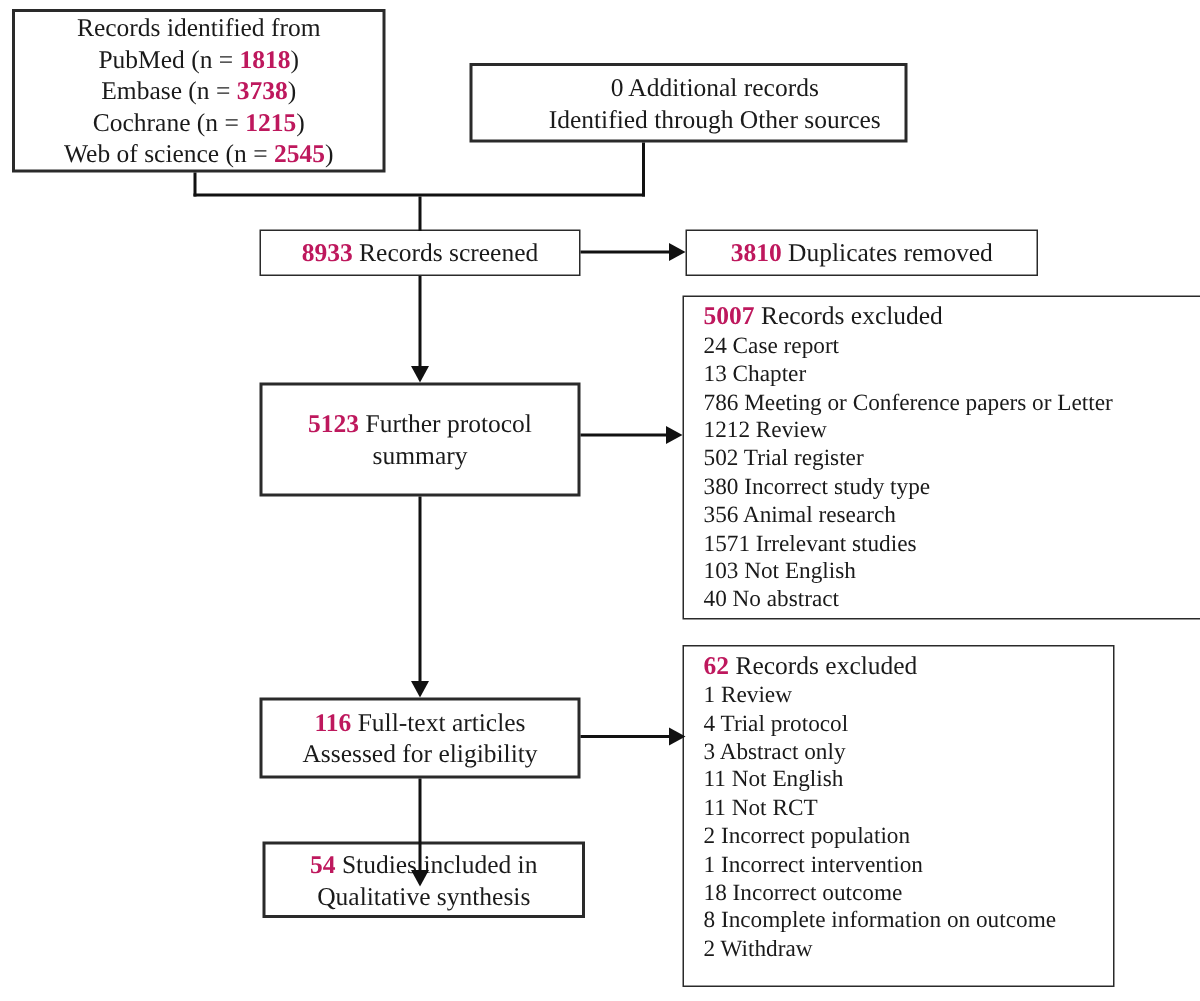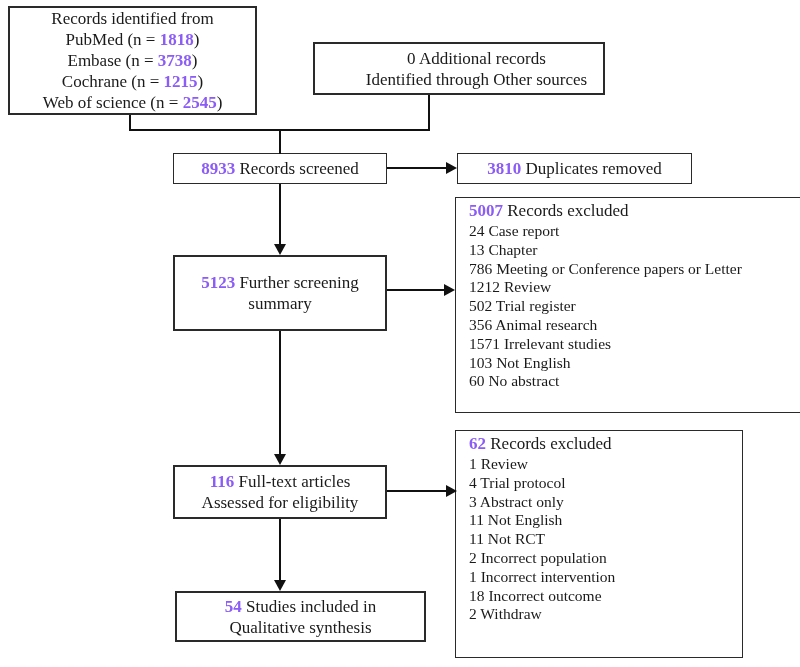--- a/index.html
+++ b/index.html
@@ -20,35 +20,35 @@
   }
   .center {
     display: flex;
     flex-direction: column;
     justify-content: center;
     align-items: center;
     text-align: center;
     font-size: 17px;
     line-height: 21px;
   }
-  .num { color: #8b5cf6; font-weight: bold; }
+  .num { color: #be185d; font-weight: bold; }
   .list { text-align: left; padding: 2px 6px 0 13px; border-width: 1.5px; }
   .list .hdr { font-size: 17px; line-height: 22px; }
   .list .item { font-size: 15.5px; line-height: 18.8px; }
 
   
   .b-identified { left: 8px;   top: 6px;   width: 249px; height: 109px; }
   .b-additional { left: 313px; top: 42px;  width: 292px; height: 53px; padding-left: 35px; }
   .b-screened   { left: 173px; top: 153px; width: 214px; height: 31px; border-width: 1.5px; }
   .b-duplicates { left: 457px; top: 153px; width: 235px; height: 31px; border-width: 1.5px; }
   .b-further    { left: 173px; top: 255px; width: 214px; height: 76px; }
   .b-excluded1  { left: 455px; top: 197px; width: 350px; height: 216px; }
   .b-fulltext   { left: 173px; top: 465px; width: 214px; height: 54px; }
   .b-excluded2  { left: 455px; top: 430px; width: 288px; height: 228px; }
-  .b-included   { left: 175px; top: 591px; width: 251px; height: 51px; }
+  .b-included   { left: 175px; top: 561px; width: 215px; height: 51px; }
 
   
   .line { position: absolute; background: #111111; }
   .l-v1 { left: 129px; top: 115px; width: 2px;  height: 16px; }
   .l-v2 { left: 428px; top: 95px;  width: 2px;  height: 36px; }
   .l-h1 { left: 129px; top: 129px; width: 301px; height: 2px; }
   .l-v3 { left: 279px; top: 131px; width: 2px;  height: 23px; }
   .l-a1 { left: 387px; top: 167px; width: 60px;  height: 2px; }
   .l-a2 { left: 279px; top: 184px; width: 2px;  height: 61px; }
   .l-a3 { left: 387px; top: 289px; width: 58px;  height: 2px; }
@@ -87,52 +87,54 @@
 
   <div class="box center b-screened">
     <div><span class="num">8933</span><span> Records screened</span></div>
   </div>
 
   <div class="box center b-duplicates">
     <div><span class="num">3810</span><span> Duplicates removed</span></div>
   </div>
 
   <div class="box center b-further">
-    <div><span class="num">5123</span><span> Further screening</span></div>
+    <div><span class="num">5123</span><span> Further protocol</span></div>
     <div>summary</div>
   </div>
 
   <div class="box list b-excluded1">
     <div class="hdr"><span class="num">5007</span><span> Records excluded</span></div>
     <div class="item">24 Case report</div>
     <div class="item">13 Chapter</div>
     <div class="item">786 Meeting or Conference papers or Letter</div>
     <div class="item">1212 Review</div>
     <div class="item">502 Trial register</div>
+    <div class="item">380 Incorrect study type</div>
     <div class="item">356 Animal research</div>
     <div class="item">1571 Irrelevant studies</div>
     <div class="item">103 Not English</div>
-    <div class="item">60 No abstract</div>
+    <div class="item">40 No abstract</div>
   </div>
 
   <div class="box center b-fulltext">
     <div><span class="num">116</span><span> Full-text articles</span></div>
     <div>Assessed for eligibility</div>
   </div>
 
   <div class="box list b-excluded2">
     <div class="hdr"><span class="num">62</span><span> Records excluded</span></div>
     <div class="item">1 Review</div>
     <div class="item">4 Trial protocol</div>
     <div class="item">3 Abstract only</div>
     <div class="item">11 Not English</div>
     <div class="item">11 Not RCT</div>
     <div class="item">2 Incorrect population</div>
     <div class="item">1 Incorrect intervention</div>
     <div class="item">18 Incorrect outcome</div>
+    <div class="item">8 Incomplete information on outcome</div>
     <div class="item">2 Withdraw</div>
   </div>
 
   <div class="box center b-included">
     <div><span class="num">54</span><span> Studies included in</span></div>
     <div>Qualitative synthesis</div>
   </div>
 
   <div class="line l-v1"></div>
   <div class="line l-v2"></div>

